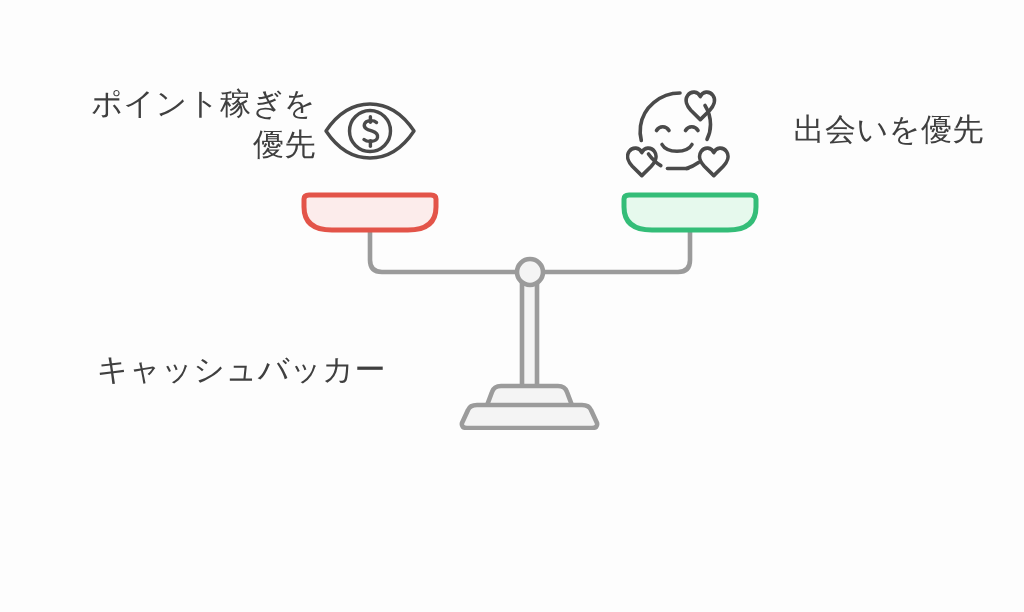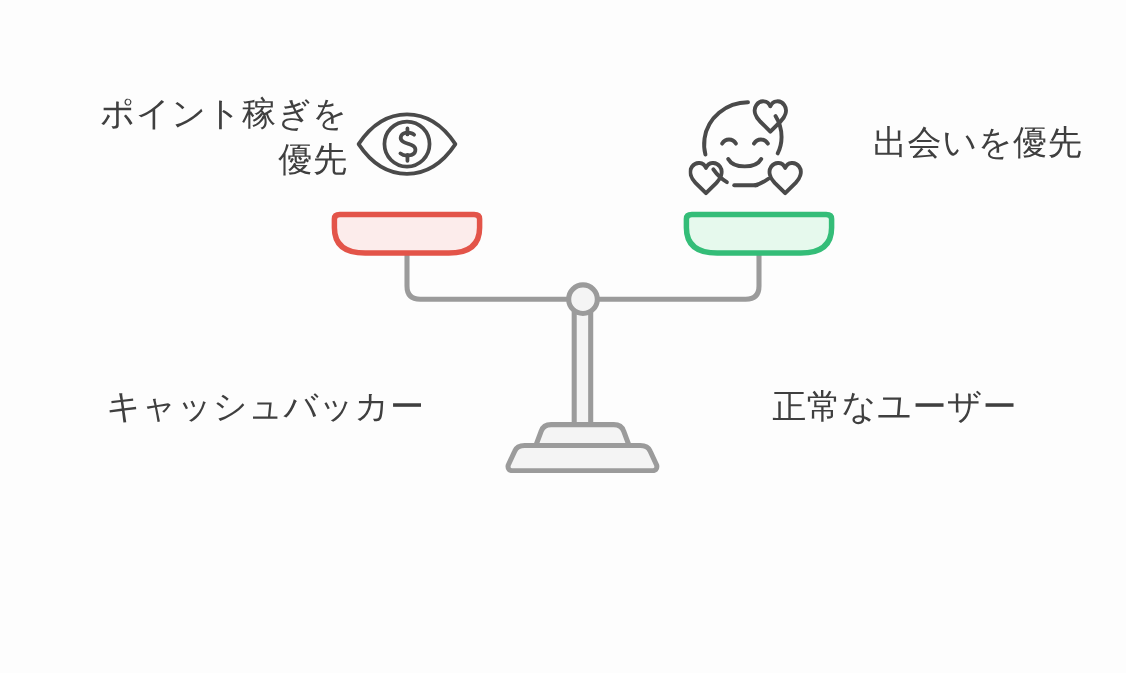--- a/index.html
+++ b/index.html
@@ -146,15 +146,14 @@
       <path d="M14 19 Q14 15 19 15 L141 15 Q146 15 146 19 L146 27 Q146 50 118 50 L42 50 Q14 50 14 27 Z" fill="#fceceb" stroke="#e35449" stroke-width="5" stroke-linejoin="round"></path>
     </g>
 
     <g>
       <path d="M334 19 Q334 15 339 15 L461 15 Q466 15 466 19 L466 27 Q466 50 438 50 L362 50 Q334 50 334 27 Z" fill="#e6f9ed" stroke="#34bd78" stroke-width="5" stroke-linejoin="round"></path>
     </g>
   </svg>
 
   <div class="label label-bottom-left">キャッシュバッカー</div>
 
-  <div class="label label-bottom-right">正常なユーザー</div>
 
 </div>
 
 </body></html>

